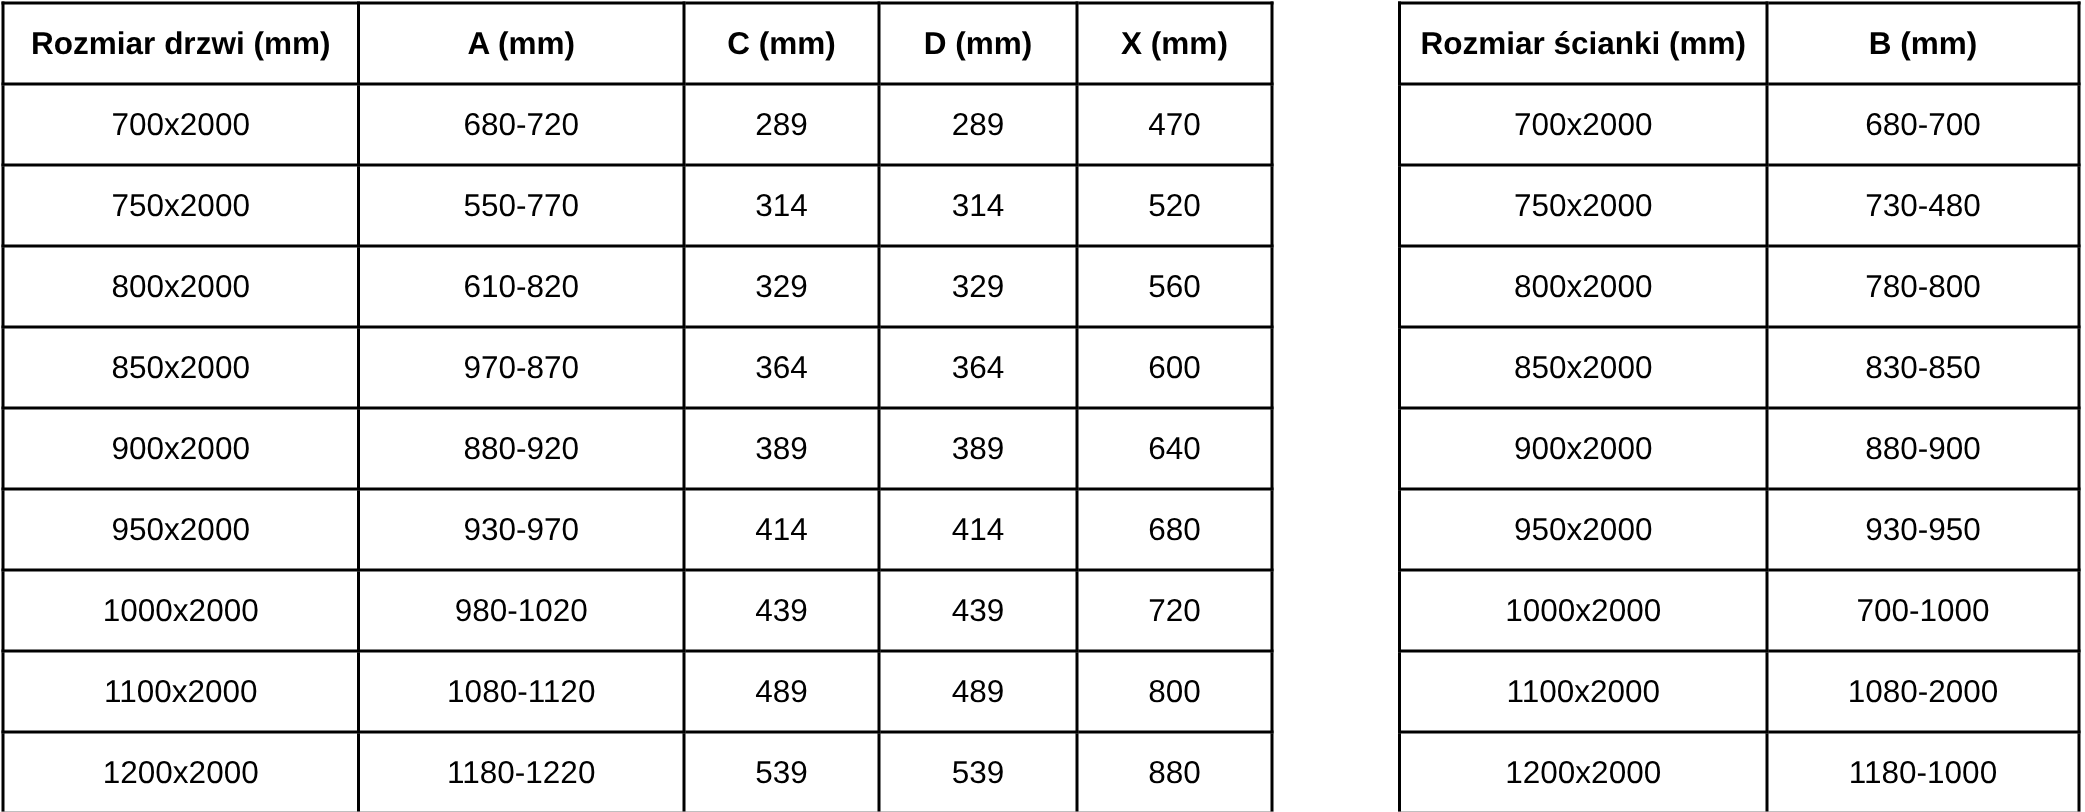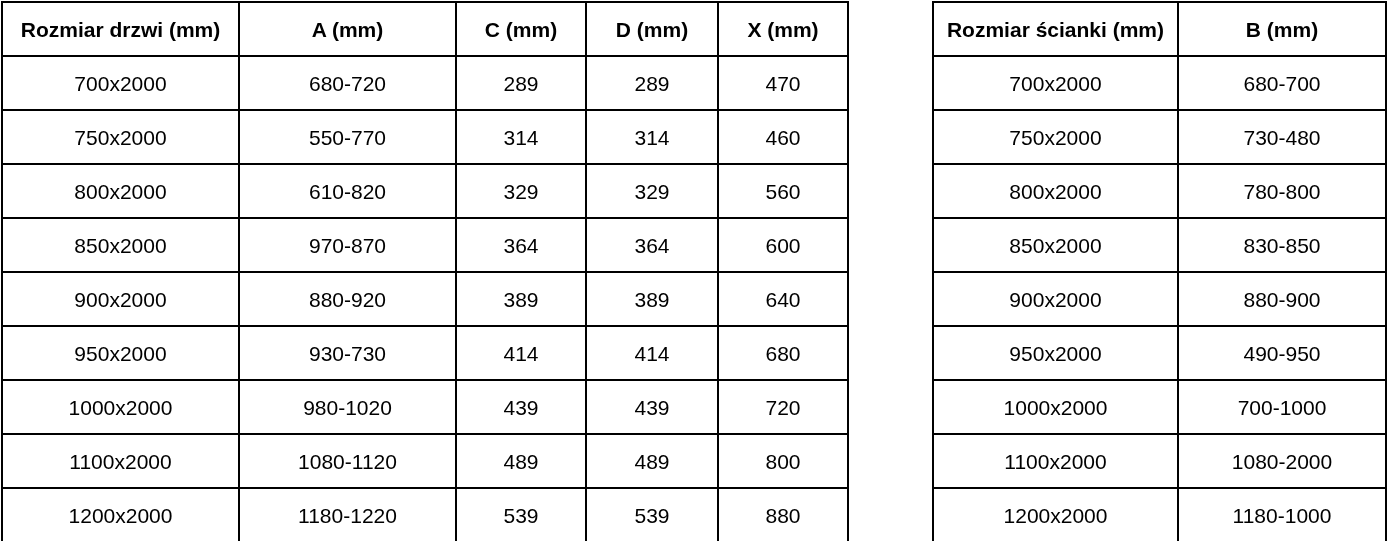--- a/index.html
+++ b/index.html
@@ -67,21 +67,21 @@
           <td>680-720</td>
           <td>289</td>
           <td>289</td>
           <td>470</td>
         </tr>
         <tr>
           <td>750x2000</td>
           <td>550-770</td>
           <td>314</td>
           <td>314</td>
-          <td>460</td>
+          <td>520</td>
         </tr>
         <tr>
           <td>800x2000</td>
           <td>610-820</td>
           <td>329</td>
           <td>329</td>
           <td>560</td>
         </tr>
         <tr>
           <td>850x2000</td>
@@ -92,21 +92,21 @@
         </tr>
         <tr>
           <td>900x2000</td>
           <td>880-920</td>
           <td>389</td>
           <td>389</td>
           <td>640</td>
         </tr>
         <tr>
           <td>950x2000</td>
-          <td>930-730</td>
+          <td>930-970</td>
           <td>414</td>
           <td>414</td>
           <td>680</td>
         </tr>
         <tr>
           <td>1000x2000</td>
           <td>980-1020</td>
           <td>439</td>
           <td>439</td>
           <td>720</td>
@@ -155,21 +155,21 @@
         <tr>
           <td>850x2000</td>
           <td>830-850</td>
         </tr>
         <tr>
           <td>900x2000</td>
           <td>880-900</td>
         </tr>
         <tr>
           <td>950x2000</td>
-          <td>490-950</td>
+          <td>930-950</td>
         </tr>
         <tr>
           <td>1000x2000</td>
           <td>700-1000</td>
         </tr>
         <tr>
           <td>1100x2000</td>
           <td>1080-2000</td>
         </tr>
         <tr>

